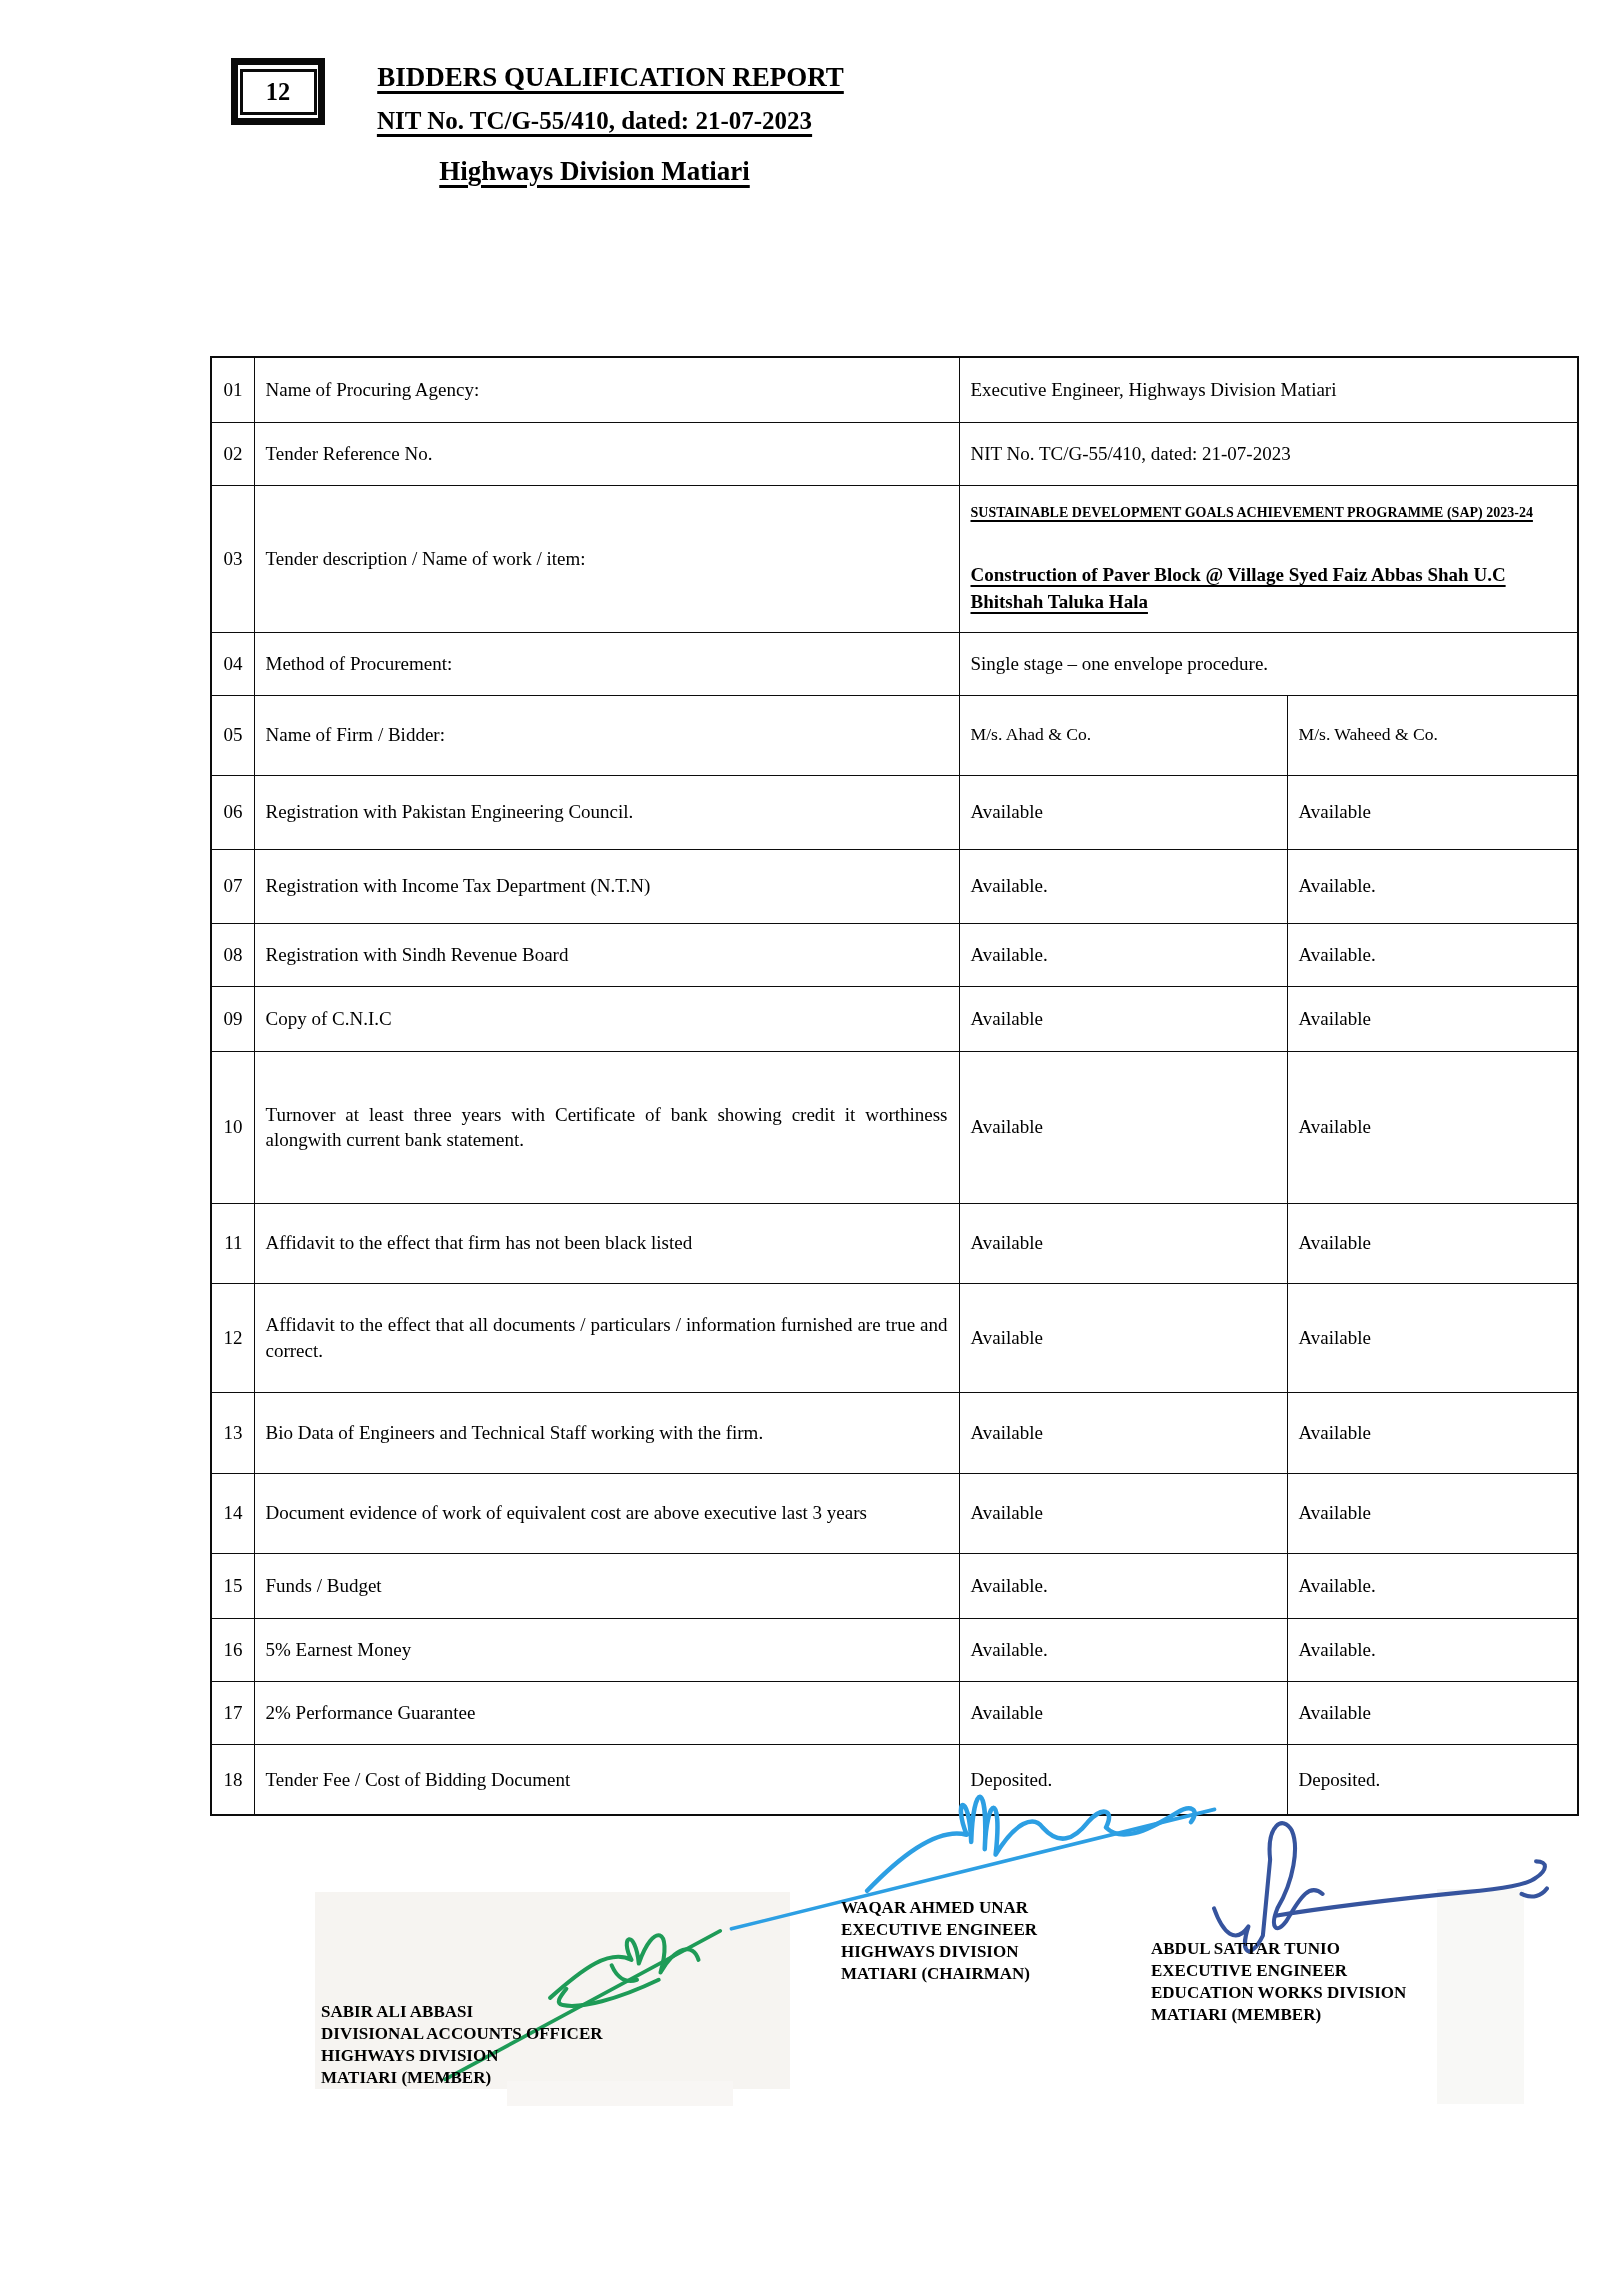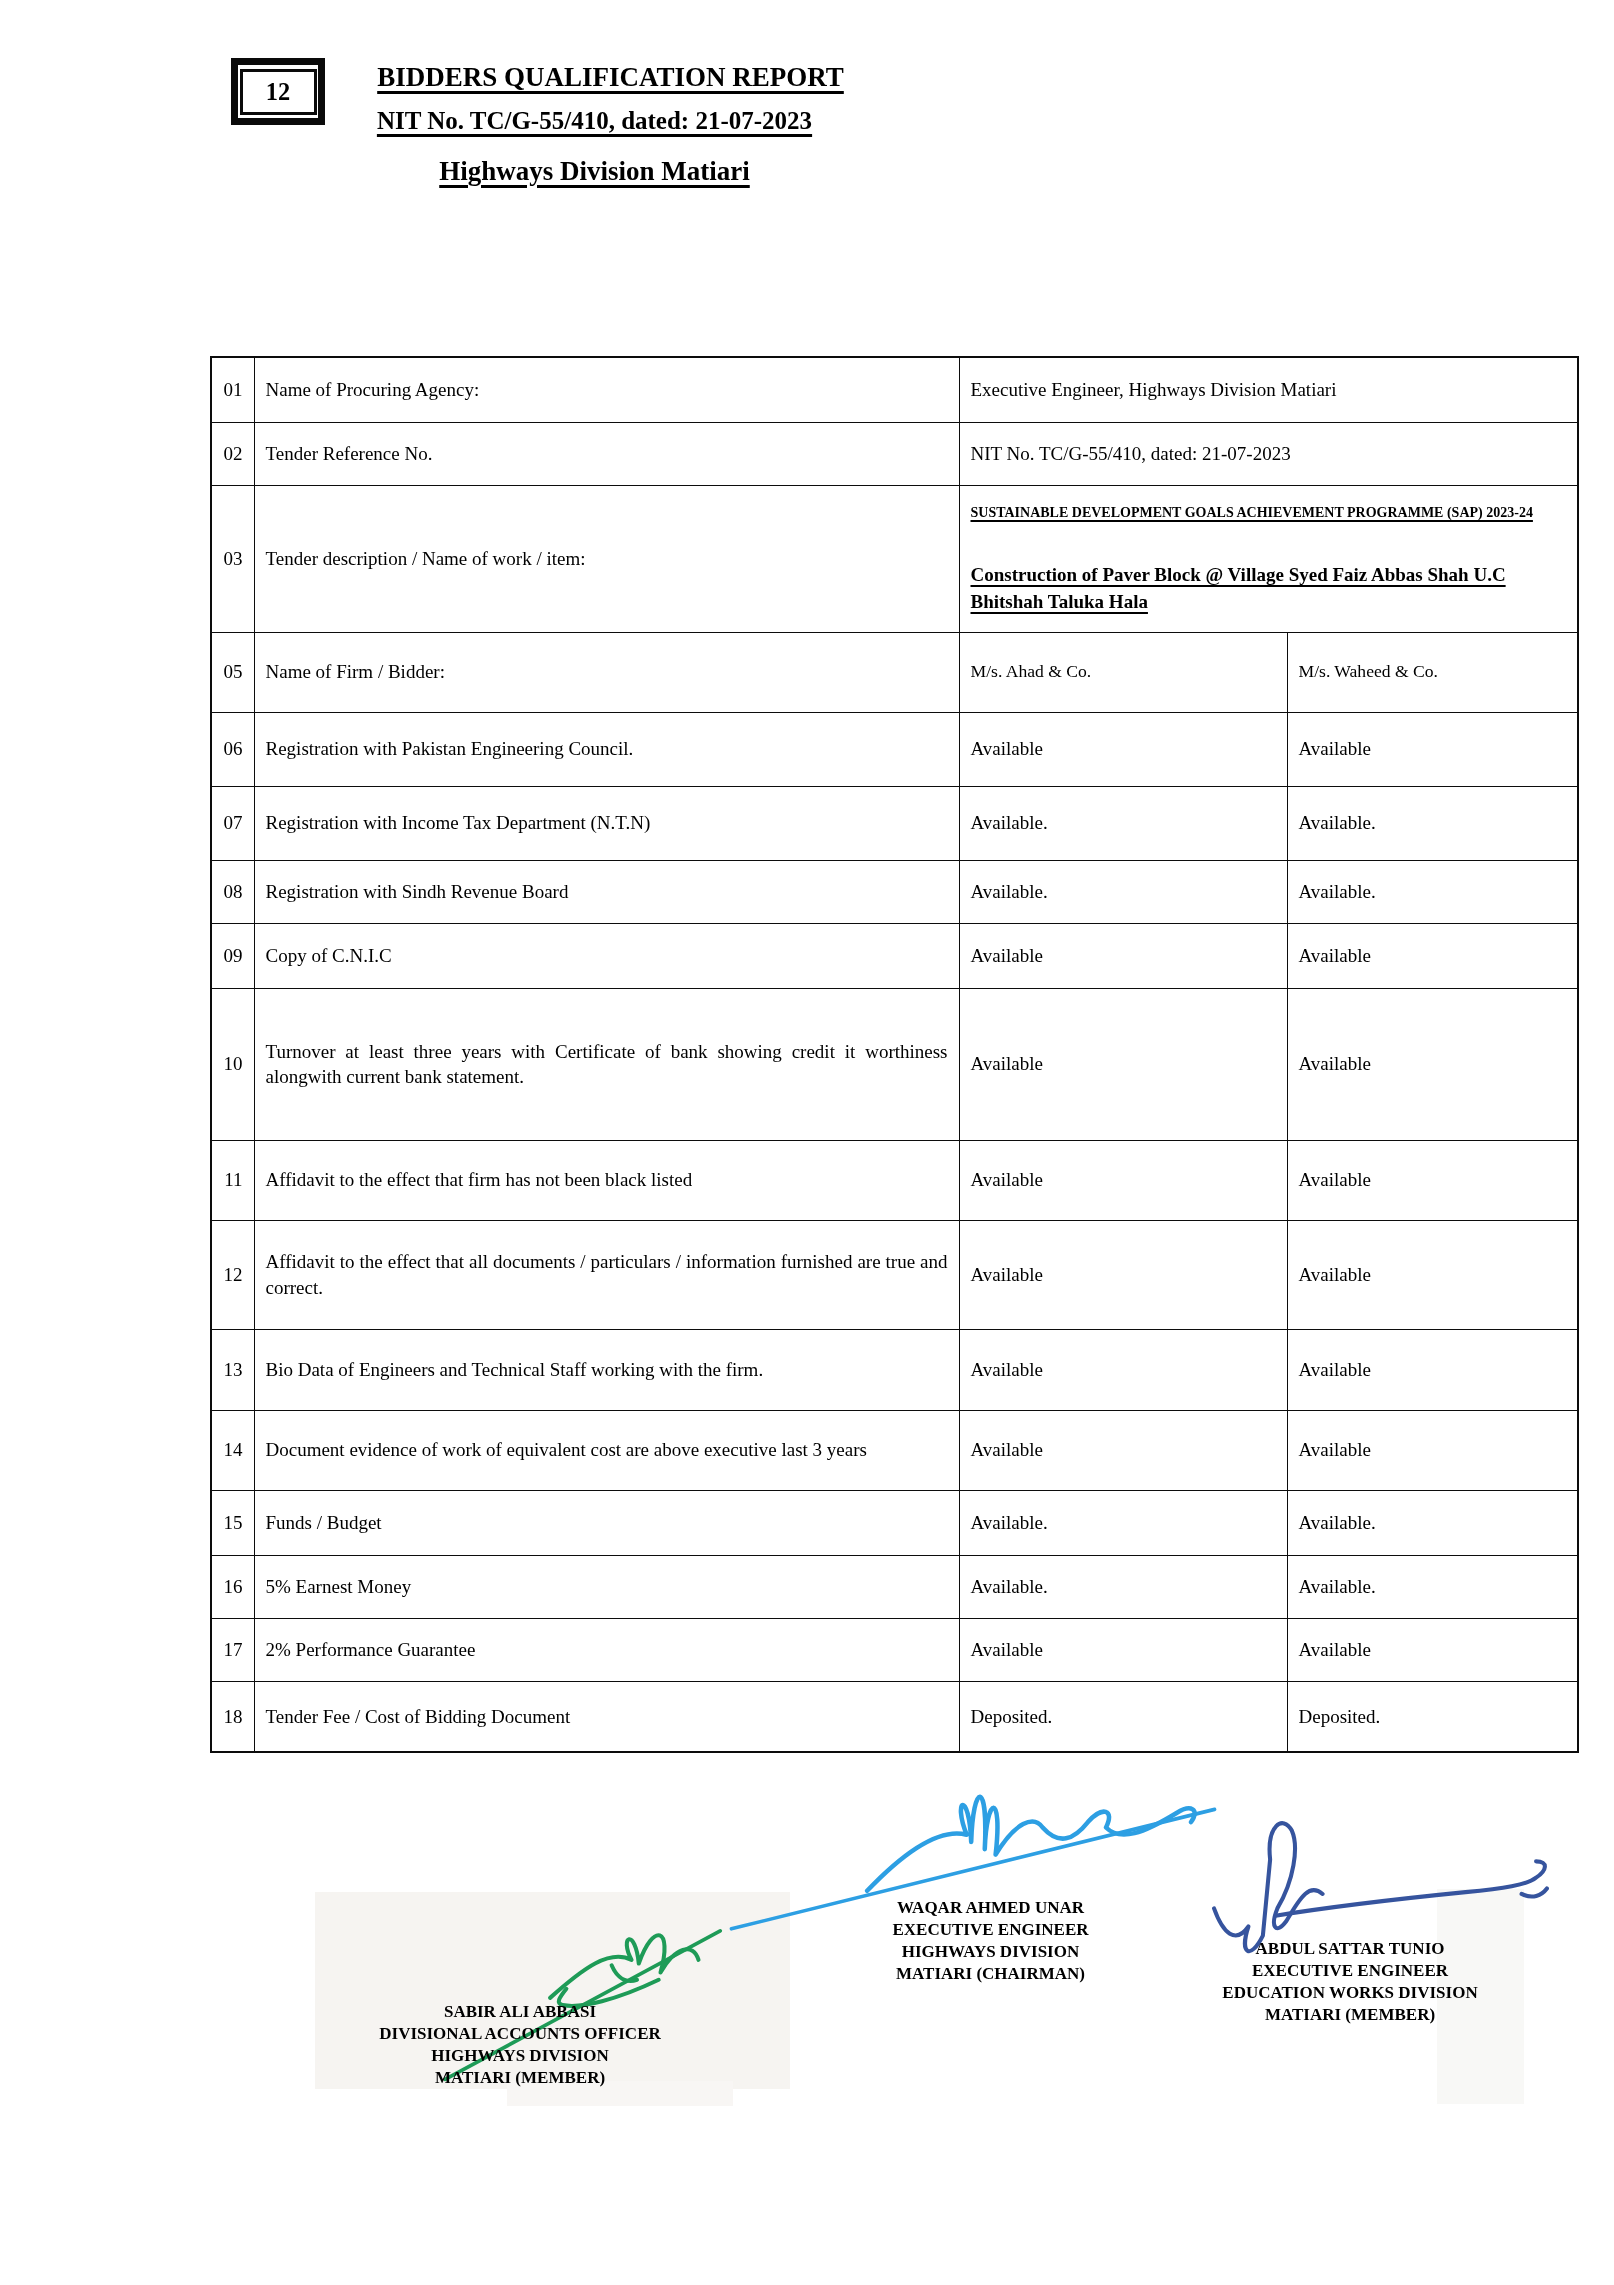--- a/index.html
+++ b/index.html
@@ -54,21 +54,21 @@
     margin:0;font-size:14px;font-weight:700;line-height:1.45;
     text-align:justify;
     text-decoration:underline;text-decoration-thickness:1.8px;text-underline-offset:2.7px;
   }
   .tender-main{
     margin:38px 0 1.8px 0;font-size:19px;font-weight:700;line-height:1.45;
     text-decoration:underline;text-decoration-thickness:2.3px;text-underline-offset:3.6px;
   }
   
   .sig-text{
-    position:absolute;text-align:center;font-weight:700;font-size:17px;line-height:1.3;
+    position:absolute;font-weight:700;font-size:17px;line-height:1.3;
     z-index:3;
   }
   .sig-svg{position:absolute;z-index:2;pointer-events:none;}
   .scan-artifact{position:absolute;z-index:1;}
   .artifact-left{left:315px;top:1892px;width:475px;height:197px;background:#f6f4f1;}
   .artifact-left2{left:507px;top:2081px;width:226px;height:25px;background:#f8f6f4;}
   .artifact-right{left:1437px;top:1889px;width:87px;height:215px;background:#f8f8f6;}
 </style>
 </head>
 <body>
@@ -106,20 +106,25 @@
       <td class="val" colspan="2">NIT No. TC/G-55/410,  dated: 21-07-2023</td>
     </tr>
     <tr style="height:147px">
       <td class="num">03</td>
       <td class="lbl">Tender description / Name of work / item:</td>
       <td class="val" colspan="2" style="vertical-align:top;padding-top:17px">
         <p class="tender-top">SUSTAINABLE DEVELOPMENT GOALS ACHIEVEMENT PROGRAMME (SAP) 2023-24</p>
         <p class="tender-main">Construction of Paver Block @ Village Syed Faiz Abbas Shah U.C Bhitshah Taluka Hala</p>
       </td>
     </tr>
+    <tr style="height:63px">
+      <td class="num">04</td>
+      <td class="lbl">Method of Procurement:</td>
+      <td class="val" colspan="2">Single stage – one envelope procedure.</td>
+    </tr>
     <tr style="height:80px">
       <td class="num">05</td>
       <td class="lbl">Name of Firm / Bidder:</td>
       <td class="val" style="font-size:17.6px">M/s. Ahad &amp; Co.</td>
       <td class="val" style="font-size:17.6px">M/s. Waheed &amp; Co.</td>
     </tr>
     <tr style="height:74px">
       <td class="num">06</td>
       <td class="lbl">Registration with Pakistan Engineering Council.</td>
       <td class="val">Available</td>

